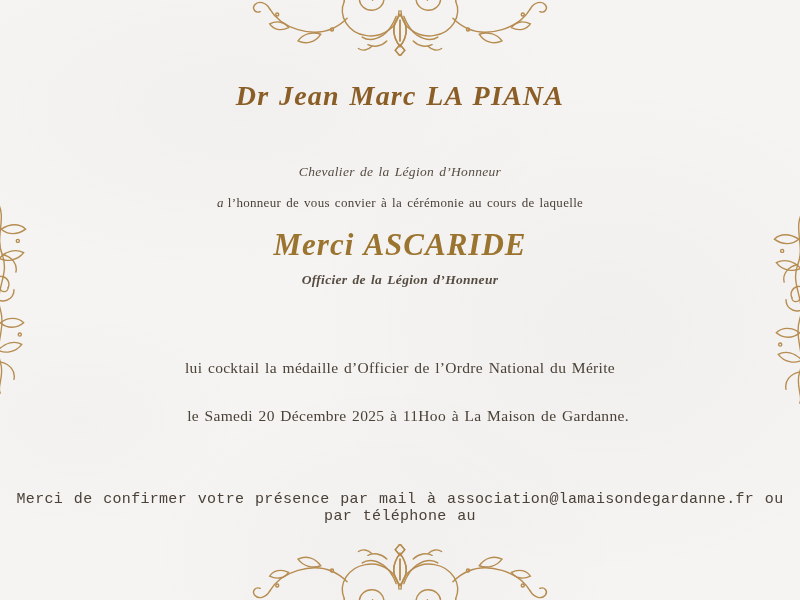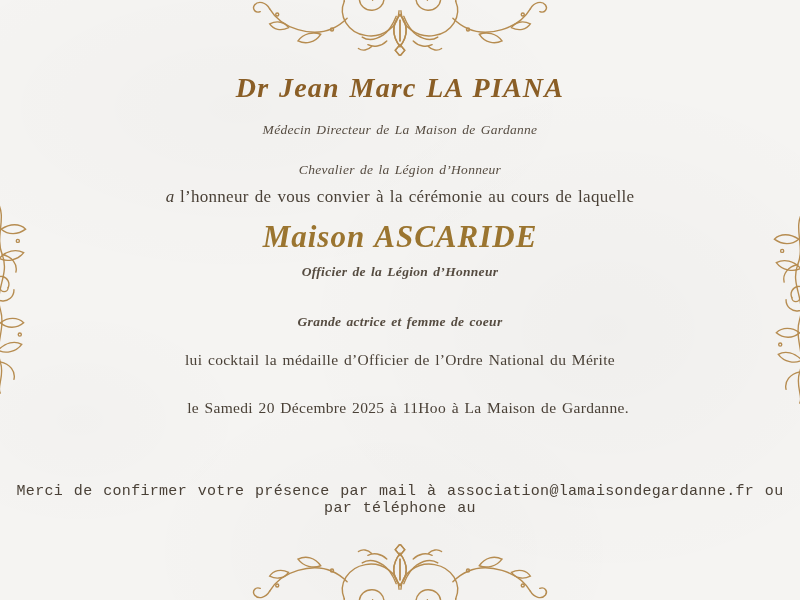--- a/index.html
+++ b/index.html
@@ -23,37 +23,37 @@
   .ornament svg { display: block; }
   .orn-top    { top: -12px; left: 50%; transform: translateX(-50%); }
   .orn-bottom { bottom: -12px; left: 50%; transform: translateX(-50%) scaleY(-1); }
   .orn-left   { top: 196px; left: -12px; }
   .orn-right  { top: 206px; right: -12px; transform: scaleX(-1); }
 
   
   .line {
     position: absolute;
     left: 0; right: 0;
-    margin: 0;
+    margin: 8px;
     text-align: center;
     color: var(--body-text, #4a4137);
     letter-spacing: 0.3px;
     word-spacing: 1.5px;
   }
   .host-name {
     top: 72px;
     font-size: 28px;
     font-style: italic;
     letter-spacing: 1.2px;
     color: var(--host-name, #8a5e26);
   }
   .host-title    { font-size: 13.5px; font-style: italic; color: #564c41; }
   .host-title-1  { top: 122px; }
-  .host-title-2  { top: 162px; }
-  .intro-line    { top: 187px; font-size: 17px; }
+  .host-title-2  { top: 156px; }
+  .intro-line    { top: 187px; font-size: 13px; }
   .intro-line em { font-style: italic; margin-right: 0.32em; }
   .honoree-name {
     top: 219px;
     font-size: 31px;
     font-style: italic;
     letter-spacing: 1px;
     color: var(--honoree-name, #9b7530);
   }
   .honoree-title   { font-size: 13.5px; font-style: italic; font-weight: 700; color: #564c41; }
   .honoree-title-1 { top: 264px; }
@@ -128,28 +128,26 @@
         <use href="#sprig"></use>
       </svg>
   </div>
   <div class="ornament orn-right">
     <svg viewBox="0 0 46 205" width="46" height="200">
         <use href="#sprig"></use>
       </svg>
   </div>
 
   <h1 class="line host-name">Dr Jean Marc LA PIANA</h1>
-  <p class="line host-title host-title-1">Médecin Directeur de La Maison de Gardanne</p>
   <p class="line host-title host-title-2">Chevalier de la Légion d’Honneur</p>
 
   <p class="line intro-line"><em>a</em><span>l’honneur de vous convier à la cérémonie au cours de laquelle</span></p>
 
-  <h2 class="line honoree-name">Maison ASCARIDE</h2>
+  <h2 class="line honoree-name">Merci ASCARIDE</h2>
   <p class="line honoree-title honoree-title-1">Officier de la Légion d’Honneur</p>
-  <p class="line honoree-title honoree-title-3">Grande actrice et femme de coeur</p>
 
   <p class="line ceremony-line">lui cocktail la médaille d’Officier de l’Ordre National du Mérite</p>
 
   <p class="line date-line">le Samedi 20 Décembre 2025 à 11Hoo à La Maison de Gardanne.</p>
 
   <p class="line rsvp-line">Merci de confirmer votre présence par mail à association@lamaisondegardanne.fr ou par téléphone au</p>
 
 </div>
 
 </body></html>

